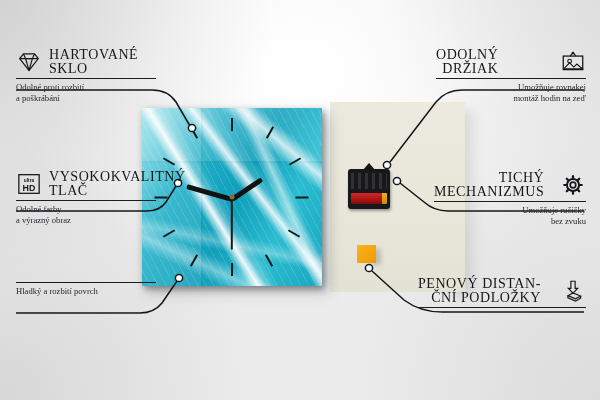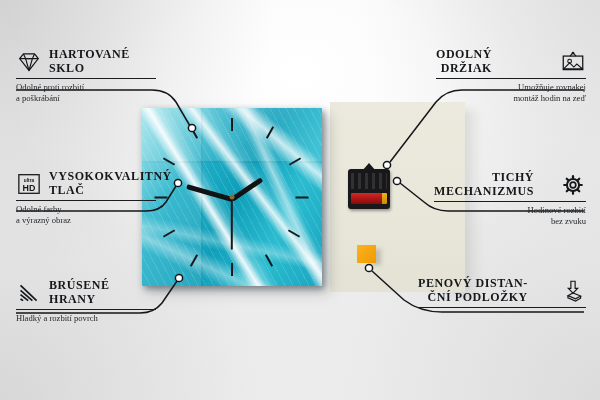--- a/index.html
+++ b/index.html
@@ -88,22 +88,22 @@
   .foam-sh{position:absolute;left:236px;top:149px;width:10px;height:16px;
     background:rgba(120,120,110,.35);filter:blur(2px);}
 
   
   .lines{position:absolute;inset:0;pointer-events:none;}
 
   
   .feat{position:absolute;width:auto;}
   .feat .head{display:flex;align-items:center;gap:7px;}
   .feat .title{
-    font-family:"Liberation Serif",serif;font-weight:700;
-    font-size:12px;letter-spacing:.55px;color:#15171a;line-height:13.5px;
+    font-family:"Liberation Serif",serif;font-weight:400;
+    font-size:14px;letter-spacing:.55px;color:#15171a;line-height:13.5px;
     text-transform:uppercase;white-space:pre-line;
   }
   .feat .rule{height:1.4px;background:#1a1c1f;margin:3px 0 3px;}
   .feat .desc{
     font-family:"Liberation Serif",serif;font-size:8.6px;color:#24272b;
     line-height:10.6px;white-space:pre-line;
   }
   .feat.left .head{justify-content:flex-start;}
   .feat.left .title,.feat.left .desc{text-align:left;}
   .feat.right .head{justify-content:space-between;}
@@ -223,34 +223,20 @@
       </span>
       <span class="title">VYSOKOKVALITNÝ
 TLAČ</span>
     </div>
     <div class="rule"></div>
     <div class="desc">Odolné farby
 a výrazný obraz</div>
   </div>
 
   <div class="feat left f-l3">
-    <div class="head">
-      <span class="ico">
-        <svg viewBox="0 0 30 26">
-            <g stroke="#15171a" fill="none">
-          <path d="M5,4 L24,22" stroke-width="2"></path>
-          <path d="M5,10 L19,22" stroke-width="2"></path>
-          <path d="M5,15 L14,22" stroke-width="2"></path>
-          <path d="M5,20 L8,22" stroke-width="2"></path>
-        </g>
-          </svg>
-      </span>
-      <span class="title">BRÚSENÉ
-HRANY</span>
-    </div>
     <div class="rule"></div>
     <div class="desc">Hladký a rozbití povrch</div>
   </div>
 
   <div class="feat right f-r1">
     <div class="head">
       <span class="title">ODOLNÝ
 DRŽIAK</span>
       <span class="ico">
         <svg viewBox="0 0 30 26">
@@ -284,21 +270,21 @@
             <path d="M7.6,5.6 L9.5,7.5"></path>
               <path d="M20.5,18.5 L22.4,20.4"></path>
             <path d="M22.4,5.6 L20.5,7.5"></path>
               <path d="M9.5,18.5 L7.6,20.4"></path>
           </g>
           <circle cx="15" cy="13" r="3.3" fill="none" stroke="#15171a" stroke-width="2"></circle>
         </svg>
       </span>
     </div>
     <div class="rule"></div>
-    <div class="desc">Hodinové rozbití
+    <div class="desc">Umožňuje ručičky
 bez zvuku</div>
   </div>
 
   <div class="feat right f-r3">
     <div class="head">
       <span class="title">PENOVÝ DISTAN-
 ČNÍ PODLOŽKY</span>
       <span class="ico">
         <svg viewBox="0 0 30 26">
           <path d="M12.5,1.5 L17.5,1.5 L17.5,10 L20.5,10 L15,15.5 L9.5,10 L12.5,10 Z" fill="none" stroke="#15171a" stroke-width="1.4"></path>

